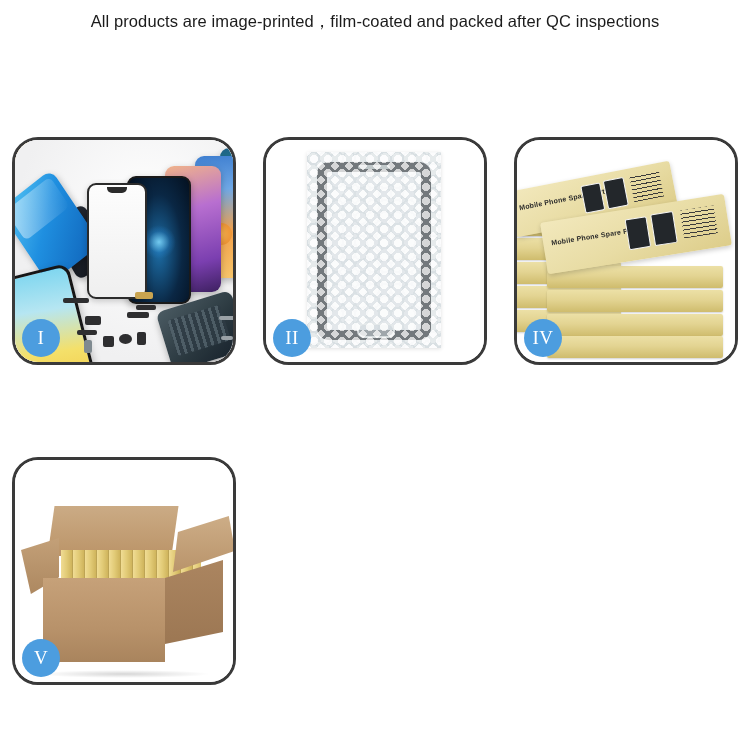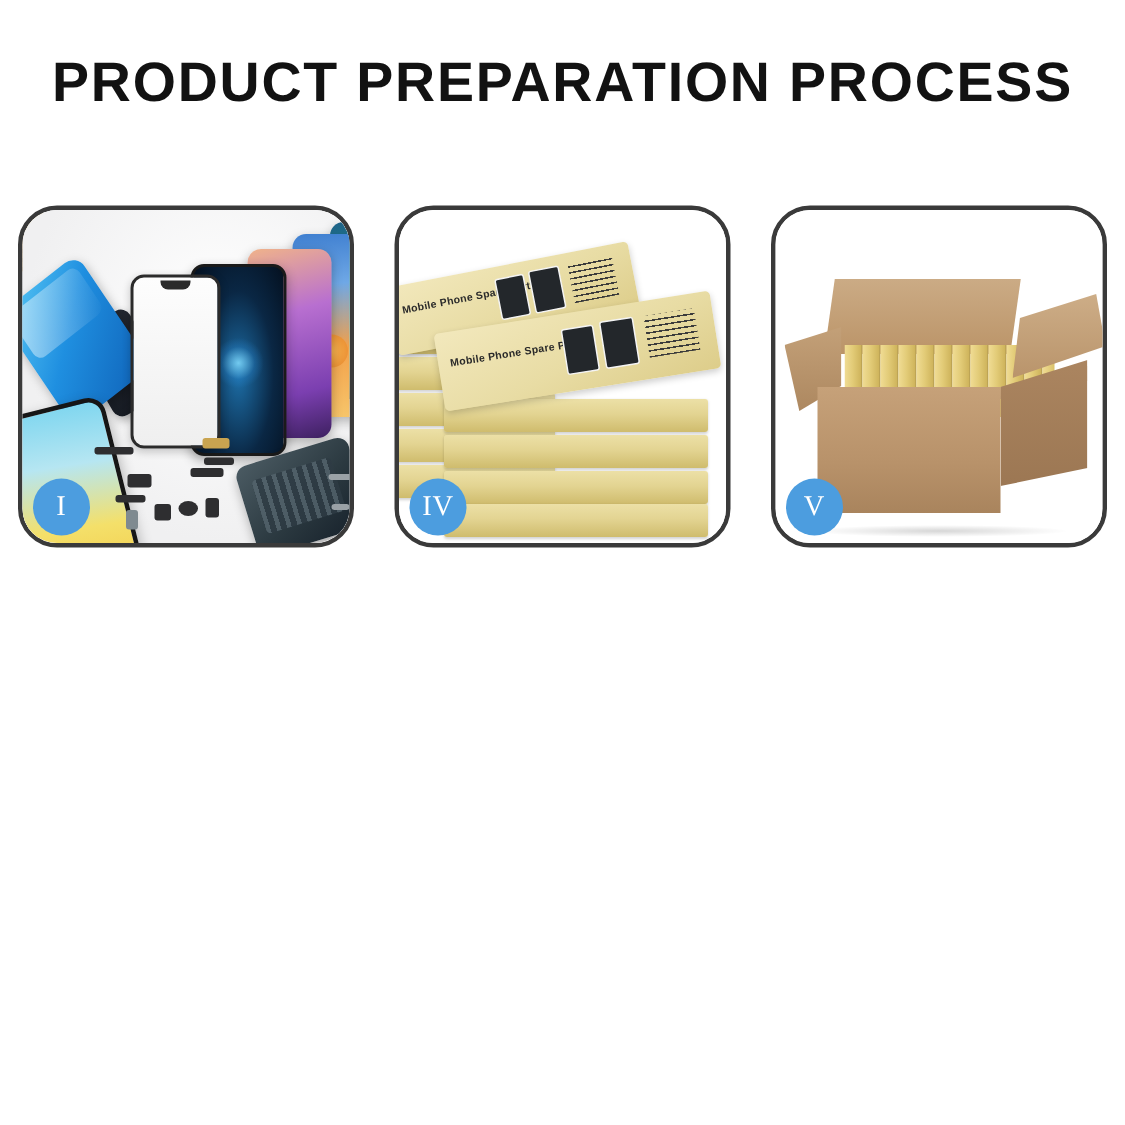--- a/index.html
+++ b/index.html
@@ -372,21 +372,21 @@
 
   .photo-shadow{
     position:absolute; left:10%; bottom:4px; width:80%; height:8px;
     background: radial-gradient(ellipse, rgba(0,0,0,.16), rgba(0,0,0,0) 70%);
   }
 </style>
 </head>
 <body>
 
 <div id="header">
-  <h1 id="page-title">PRODUCT PREPARATION PROCESS</h1>
+  <p id="page-subtitle">All products are image-printed，film-coated and packed after QC inspections</p>
 </div>
 
 <div id="panel-grid">
 
   <div class="panel">
     <div class="panel-photo">
       <div class="p1-bg"></div>
       <div class="ph" id="p1-teal"></div>
       <div class="ph" id="p1-orange"></div>
       <div class="ph" id="p1-purple"></div>
@@ -407,20 +407,33 @@
       <div class="p1-part" style="left:104px; top:194px; width:13px; height:10px; border-radius:50%;"></div>
       <div class="p1-part" style="left:122px; top:192px; width:9px;  height:13px;"></div>
       <div class="p1-part" style="left:69px;  top:200px; width:8px;  height:13px; background:#7f8a90;"></div>
       <div class="p1-part" style="left:112px; top:172px; width:22px; height:6px;"></div>
       <div class="p1-part" style="left:204px; top:176px; width:16px; height:4px; background:#9aa1a6;"></div>
       <div class="p1-part" style="left:206px; top:196px; width:12px; height:4px; background:#9aa1a6;"></div>
     </div>
     <div class="badge">I</div>
   </div>
 
+  <div class="panel">
+    <div class="panel-photo">
+      <div class="p2-bg"></div>
+      <div id="p2-wrap">
+        <div id="p2-screen">
+          <div id="p2-speaker"></div>
+          <div id="p2-home"></div>
+        </div>
+        <div id="p2-bubbles"></div>
+      </div>
+    </div>
+    <div class="badge">II</div>
+  </div>
 
 
   <div class="panel">
     <div class="panel-photo">
       <div class="p4-bg"></div>
 
       <div class="kraft-slab" style="left:-4px; top:74px;  width:108px;"></div>
       <div class="kraft-slab" style="left:-4px; top:98px;  width:108px;"></div>
       <div class="kraft-slab" style="left:-4px; top:122px; width:108px;"></div>
       <div class="kraft-slab" style="left:-4px; top:146px; width:108px;"></div>

